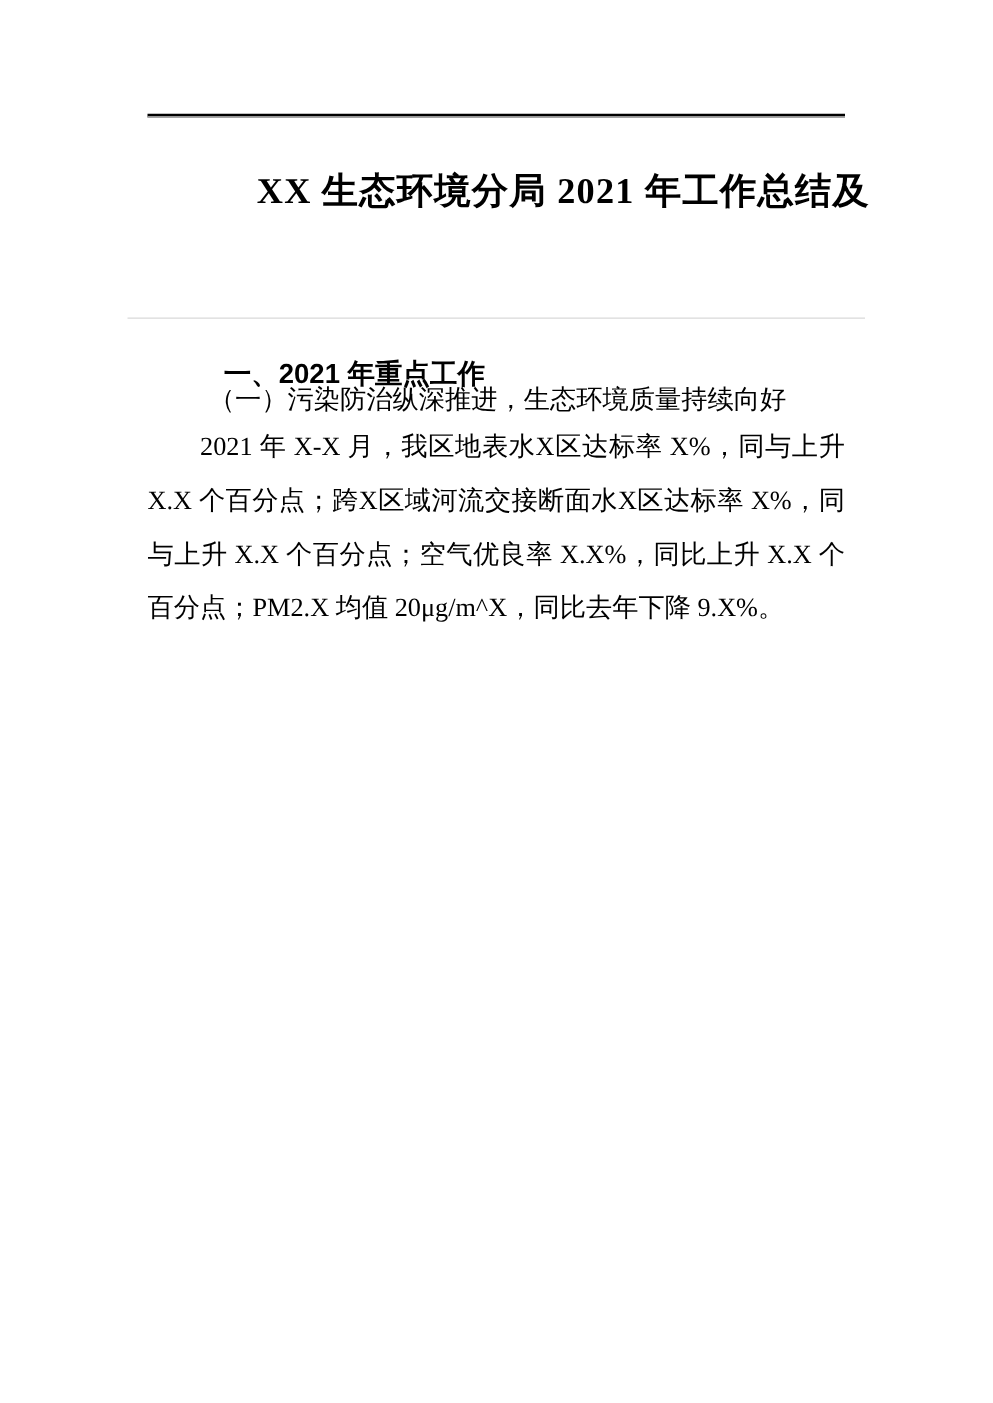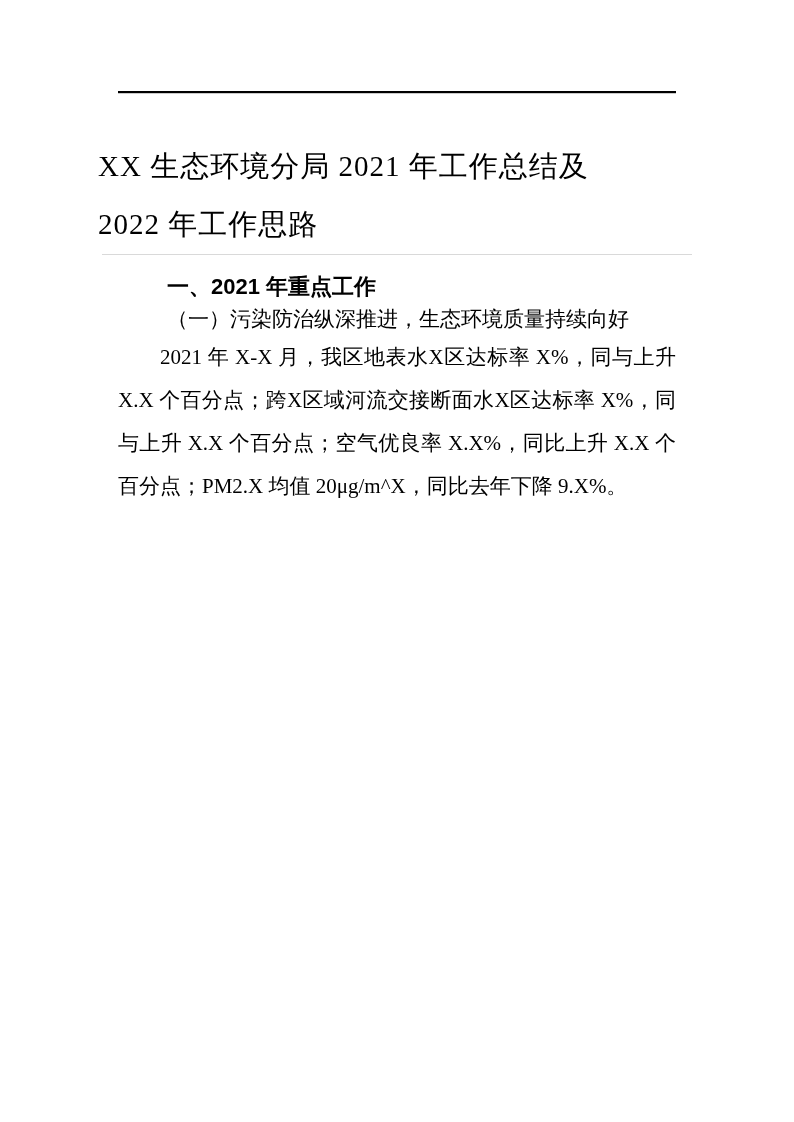--- a/index.html
+++ b/index.html
@@ -20,45 +20,45 @@
     position: absolute;
     top: 91px;
     left: 118px;
     width: 558px;
     height: 2px;
     background: #000000;
     border-bottom: 1px solid #c9c9c9;
   }
   .doc-title {
     position: absolute;
-    top: 137px;
+    top: 124px;
     left: 98px;
     width: 598px;
     margin: 0;
-    text-align: left;
+    text-align: right;
     font-size: 29px;
-    font-weight: 400;
+    font-weight: 700;
     line-height: 58px;
     letter-spacing: 1px;
   }
   .title-line { display: block; }
   .title-rule {
     position: absolute;
     top: 254px;
     left: 102px;
     width: 590px;
     height: 1px;
     background: #d9d9d9;
   }
   .section-heading {
     position: absolute;
     top: 266px;
     left: 118px;
     width: 558px;
-    margin: 4px;
+    margin: 16px;
     font-family: "Liberation Sans", "DejaVu Sans", sans-serif;
     font-size: 22px;
     font-weight: 700;
     line-height: 34px;
     text-indent: 45px;
   }
   .subsection-heading {
     position: absolute;
     top: 299px;
     left: 118px;
@@ -85,21 +85,20 @@
 </style>
 </head>
 <body>
 
 <div class="page">
 
   <div class="header-rule"></div>
 
   <h1 class="doc-title">
     <span class="title-line">XX 生态环境分局 2021 年工作总结及</span>
-    <span class="title-line">2022 年工作思路</span>
   </h1>
 
   <div class="title-rule"></div>
 
   <h2 class="section-heading">一、2021 年重点工作</h2>
 
   <h3 class="subsection-heading">（一）污染防治纵深推进，生态环境质量持续向好</h3>
 
   <div class="body-text">
     <p class="body-para">2021 年 X-X 月，我区地表水X区达标率 X%，同与上升 X.X 个百分点；跨X区域河流交接断面水X区达标率 X%，同与上升 X.X 个百分点；空气优良率 X.X%，同比上升 X.X 个百分点；PM2.X 均值 20μg/m^X，同比去年下降 9.X%。</p>

